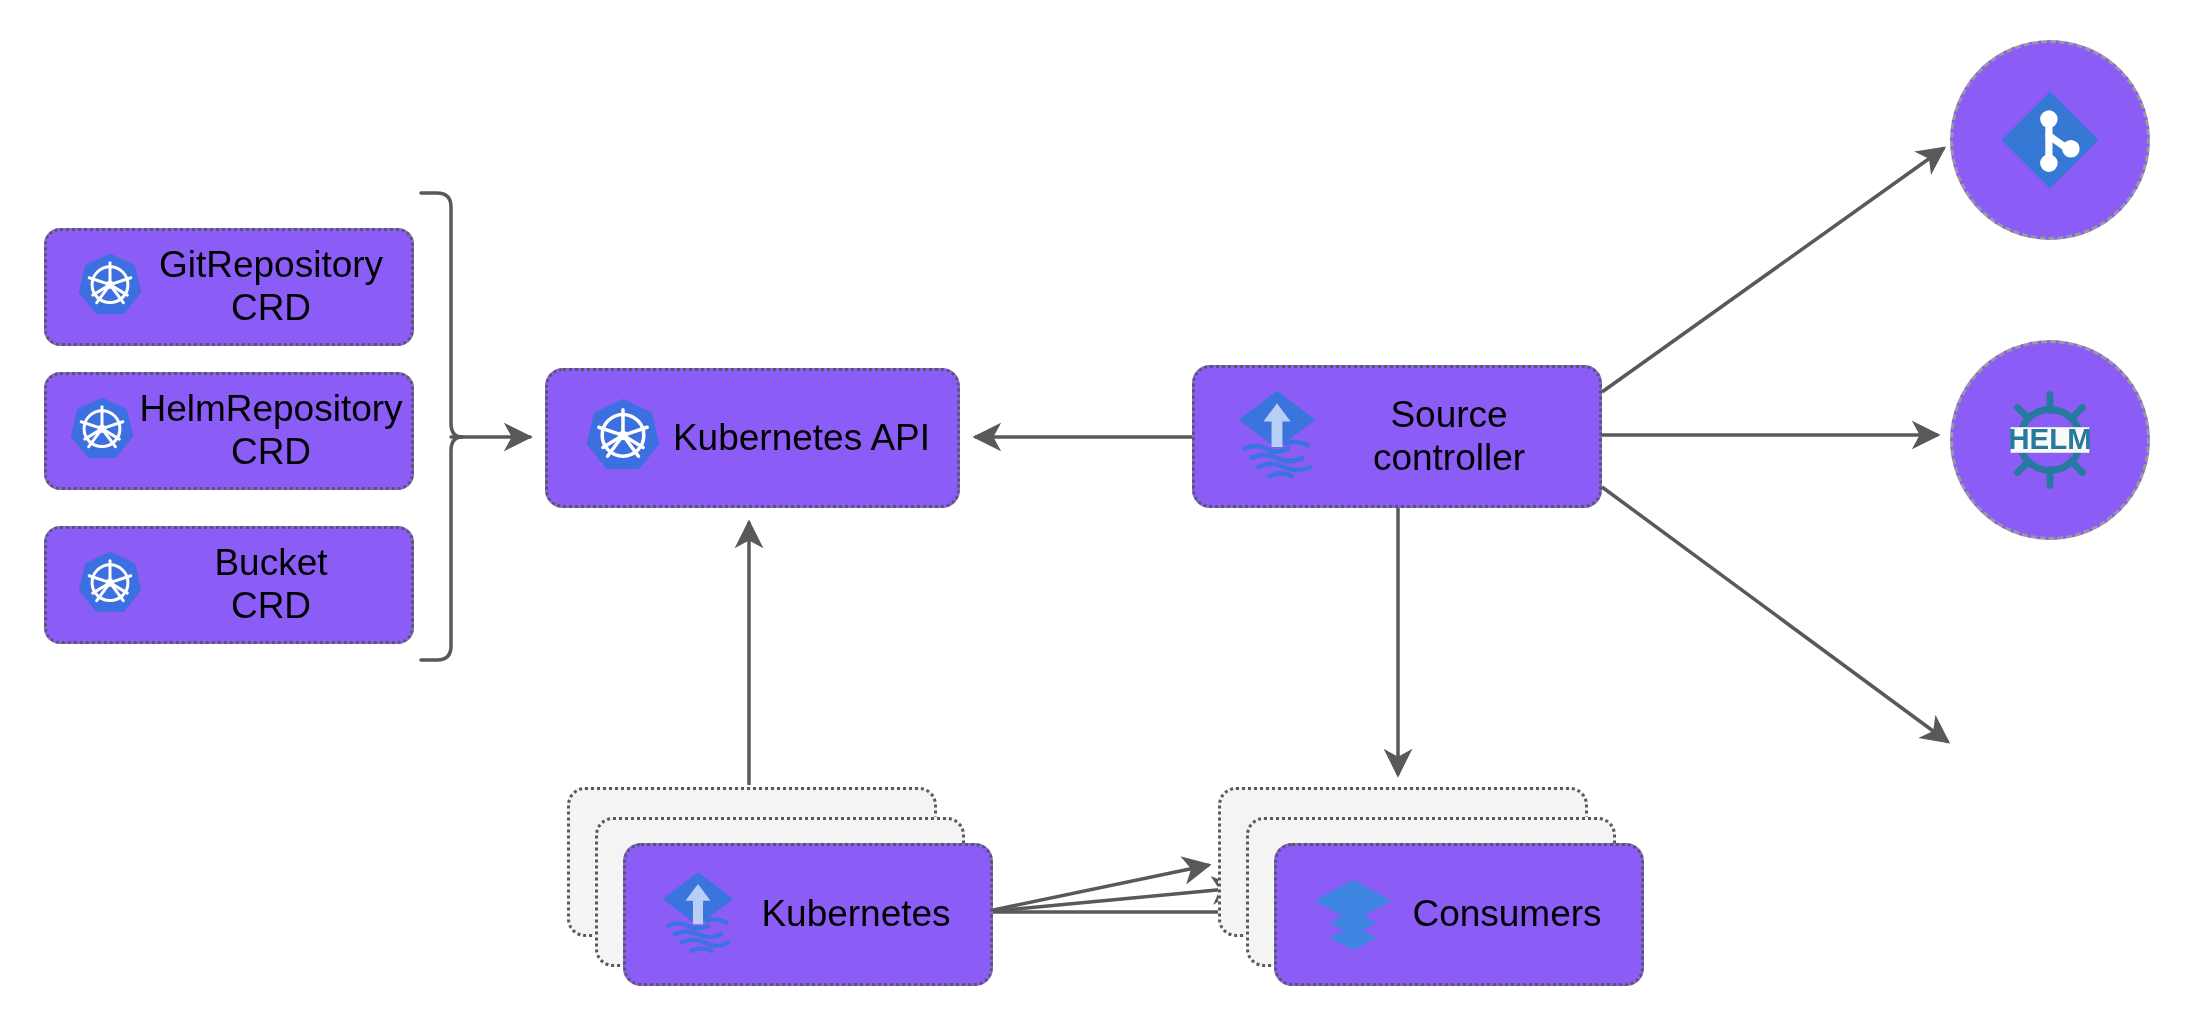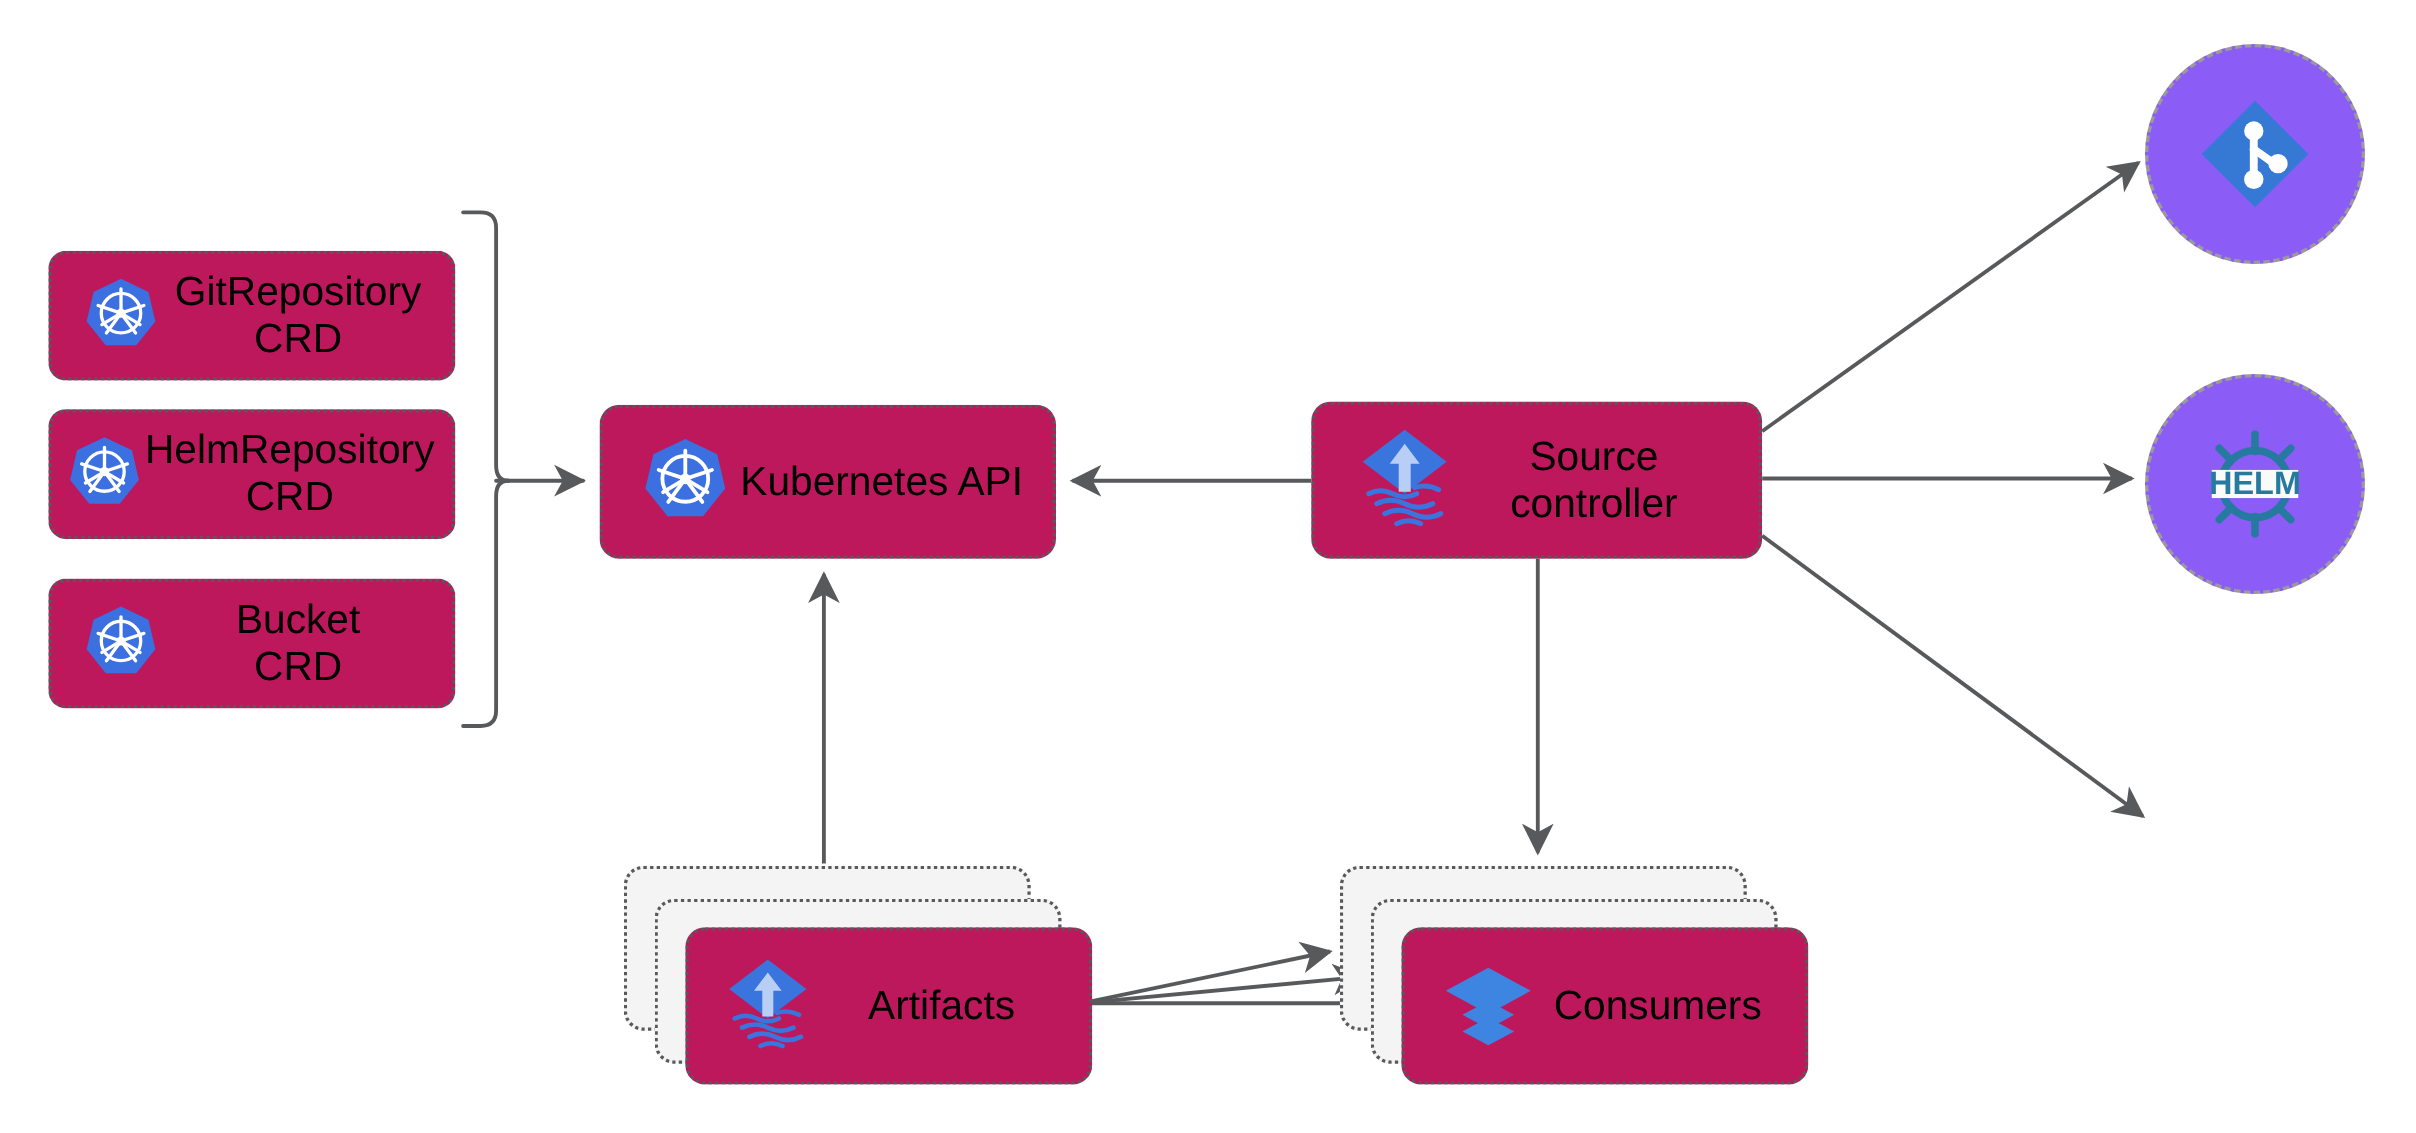--- a/index.html
+++ b/index.html
@@ -19,26 +19,26 @@
   #edges {
     position: absolute;
     left: 0; top: 0;
     width: 2196px; height: 1030px;
     pointer-events: none;
     z-index: 1;
   }
   .node {
     position: absolute;
     z-index: 3;
-    background: #be185d;
+    background: #8b5cf6;
     border: 3px dotted #58595b;
     border-radius: 18px;
     display: flex;
     align-items: center;
-    justify-content: flex-end;
+    justify-content: center;
   }
   .node-label {
     color: #000000;
     font-size: 37px;
     line-height: 1.15;
     text-align: center;
     white-space: pre-line;
     font-weight: 400;
   }
   .crd-node {
@@ -221,21 +221,21 @@
         <path d="M50 18 L65 38 L56 38 L56 66 L44 66 L44 38 L35 38 Z" fill="#b9cef5"></path>
         <g fill="none" stroke="#3a74dd" stroke-width="5" stroke-linecap="round">
           <path d="M14 68 Q 26 62 38 68 Q 50 74 62 68"></path>
           <path d="M22 78 Q 36 71 50 78 Q 64 85 78 78"></path>
           <path d="M30 88 Q 44 81 58 88 Q 72 95 86 88"></path>
           <path d="M42 98 Q 54 92 66 98"></path>
           <path d="M60 62 Q 72 58 84 64"></path>
         </g>
       </svg>
     </span>
-    <span class="node-label" style="flex:1 1 auto; padding-right:18px;">Artifacts</span>
+    <span class="node-label" style="flex:1 1 auto; padding-right:18px;">Kubernetes</span>
   </div>
 
   <div class="stack-shadow" style="left:1218px; top:787px; width:370px; height:150px;"></div>
   <div class="stack-shadow" style="left:1246px; top:817px; width:370px; height:150px;"></div>
   <div class="node" style="left:1274px; top:843px; width:370px; height:143px;">
     <span class="icon-wrap" style="margin-left:34px;">
       <svg width="84" height="84" viewBox="0 0 100 100" aria-hidden="true">
         <path d="M50 8 L96 33 L50 58 L4 33 Z" fill="#3d85e0"></path>
         <path d="M50 44 L78 59 L50 74 L22 59 Z" fill="#3d85e0"></path>
         <path d="M50 62 L78 77 L50 92 L22 77 Z" fill="#3d85e0"></path>

